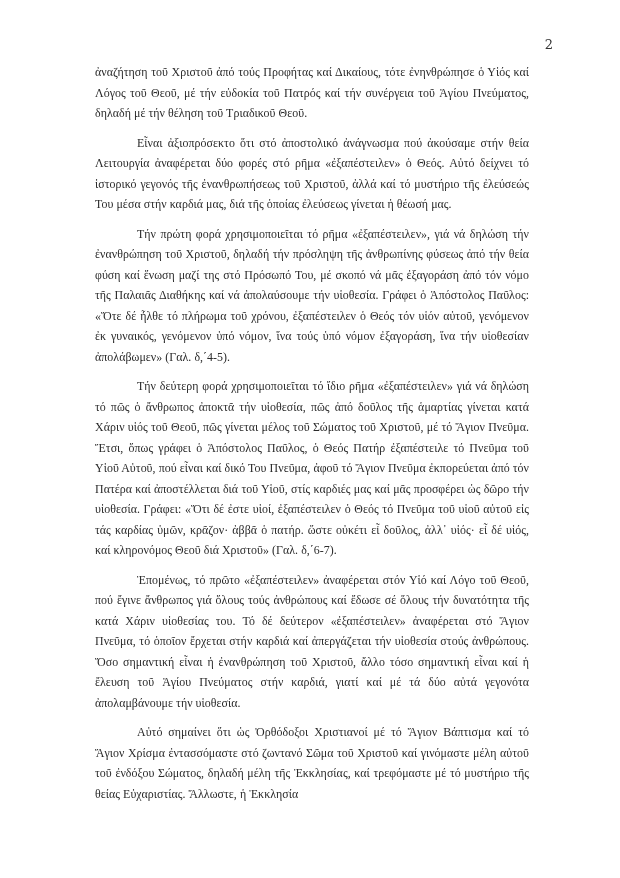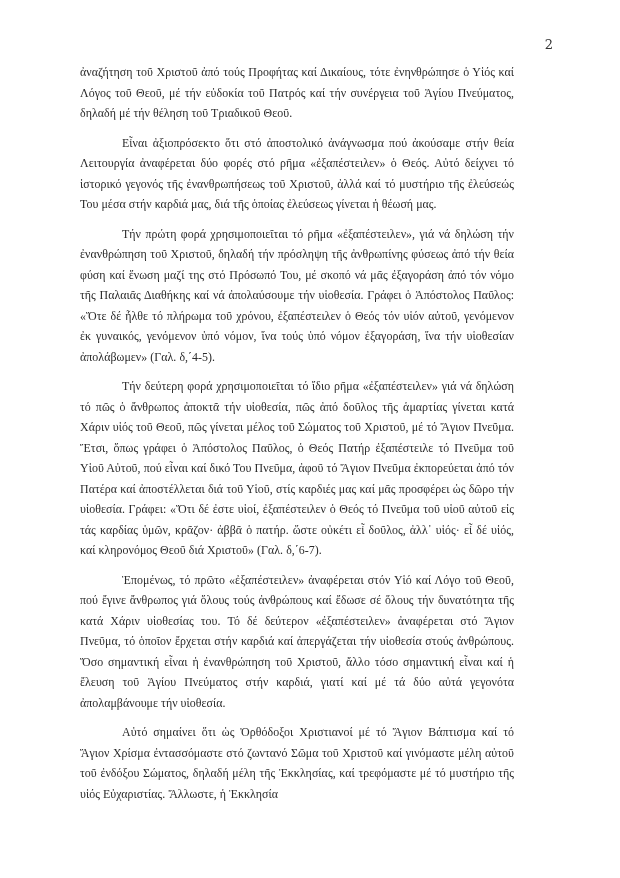--- a/index.html
+++ b/index.html
@@ -6,35 +6,35 @@
   body { width: 620px; height: 878px; overflow: hidden; position: relative; }
   .page {
     position: absolute; left: 0; top: 0; width: 620px; height: 878px; background: #fff;
     font-family: "DejaVu Serif", "Liberation Serif", serif;
     color: #2a2a2a;
   }
   .page-number {
     position: absolute; right: 67px; top: 37px; font-size: 13px; color: #333;
   }
   .body-text {
-    position: absolute; left: 80px; top: 62px; width: 434px;
+    position: absolute; left: 95px; top: 62px; width: 434px;
     font-size: 11.9px; line-height: 20.5px; text-align: justify;
     font-family: "Liberation Serif", "DejaVu Serif", serif;
     letter-spacing: 0.05px;
   }
   .body-text p { margin: 0 0 9px 0; text-indent: 0; }
   .body-text p.indent { text-indent: 42px; }
   .body-text p.first { margin-top: 0; }
 </style>
 </head>
 <body>
 
 <div class="page">
   <div class="page-number">2</div>
   <div class="body-text">
     <p class="first">ἀναζήτηση τοῦ Χριστοῦ ἀπό τούς Προφήτας καί Δικαίους, τότε ἐνηνθρώπησε ὁ Υἱός καί Λόγος τοῦ Θεοῦ, μέ τήν εὐδοκία τοῦ Πατρός καί τήν συνέργεια τοῦ Ἁγίου Πνεύματος, δηλαδή μέ τήν θέληση τοῦ Τριαδικοῦ Θεοῦ.</p>
     <p class="indent">Εἶναι ἀξιοπρόσεκτο ὅτι στό ἀποστολικό ἀνάγνωσμα πού ἀκούσαμε στήν θεία Λειτουργία ἀναφέρεται δύο φορές στό ρῆμα «ἐξαπέστειλεν» ὁ Θεός. Αὐτό δείχνει τό ἱστορικό γεγονός τῆς ἐνανθρωπήσεως τοῦ Χριστοῦ, ἀλλά καί τό μυστήριο τῆς ἐλεύσεώς Του μέσα στήν καρδιά μας, διά τῆς ὁποίας ἐλεύσεως γίνεται ἡ θέωσή μας.</p>
     <p class="indent">Τήν πρώτη φορά χρησιμοποιεῖται τό ρῆμα «ἐξαπέστειλεν», γιά νά δηλώση τήν ἐνανθρώπηση τοῦ Χριστοῦ, δηλαδή τήν πρόσληψη τῆς ἀνθρωπίνης φύσεως ἀπό τήν θεία φύση καί ἕνωση μαζί της στό Πρόσωπό Του, μέ σκοπό νά μᾶς ἐξαγοράση ἀπό τόν νόμο τῆς Παλαιᾶς Διαθήκης καί νά ἀπολαύσουμε τήν υἱοθεσία. Γράφει ὁ Ἀπόστολος Παῦλος: «Ὅτε δέ ἦλθε τό πλήρωμα τοῦ χρόνου, ἐξαπέστειλεν ὁ Θεός τόν υἱόν αὐτοῦ, γενόμενον ἐκ γυναικός, γενόμενον ὑπό νόμον, ἵνα τούς ὑπό νόμον ἐξαγοράση, ἵνα τήν υἱοθεσίαν ἀπολάβωμεν» (Γαλ. δ,΄4-5).</p>
     <p class="indent">Τήν δεύτερη φορά χρησιμοποιεῖται τό ἴδιο ρῆμα «ἐξαπέστειλεν» γιά νά δηλώση τό πῶς ὁ ἄνθρωπος ἀποκτᾶ τήν υἱοθεσία, πῶς ἀπό δοῦλος τῆς ἁμαρτίας γίνεται κατά Χάριν υἱός τοῦ Θεοῦ, πῶς γίνεται μέλος τοῦ Σώματος τοῦ Χριστοῦ, μέ τό Ἅγιον Πνεῦμα. Ἔτσι, ὅπως γράφει ὁ Ἀπόστολος Παῦλος, ὁ Θεός Πατήρ ἐξαπέστειλε τό Πνεῦμα τοῦ Υἱοῦ Αὐτοῦ, πού εἶναι καί δικό Του Πνεῦμα, ἀφοῦ τό Ἅγιον Πνεῦμα ἐκπορεύεται ἀπό τόν Πατέρα καί ἀποστέλλεται διά τοῦ Υἱοῦ, στίς καρδιές μας καί μᾶς προσφέρει ὡς δῶρο τήν υἱοθεσία. Γράφει: «Ὅτι δέ ἐστε υἱοί, ἐξαπέστειλεν ὁ Θεός τό Πνεῦμα τοῦ υἱοῦ αὐτοῦ εἰς τάς καρδίας ὑμῶν, κρᾶζον· ἀββᾶ ὁ πατήρ. ὥστε οὐκέτι εἶ δοῦλος, ἀλλ᾽ υἱός· εἶ δέ υἱός, καί κληρονόμος Θεοῦ διά Χριστοῦ» (Γαλ. δ,΄6-7).</p>
     <p class="indent">Ἑπομένως, τό πρῶτο «ἐξαπέστειλεν» ἀναφέρεται στόν Υἱό καί Λόγο τοῦ Θεοῦ, πού ἔγινε ἄνθρωπος γιά ὅλους τούς ἀνθρώπους καί ἔδωσε σέ ὅλους τήν δυνατότητα τῆς κατά Χάριν υἱοθεσίας του. Τό δέ δεύτερον «ἐξαπέστειλεν» ἀναφέρεται στό Ἅγιον Πνεῦμα, τό ὁποῖον ἔρχεται στήν καρδιά καί ἀπεργάζεται τήν υἱοθεσία στούς ἀνθρώπους. Ὅσο σημαντική εἶναι ἡ ἐνανθρώπηση τοῦ Χριστοῦ, ἄλλο τόσο σημαντική εἶναι καί ἡ ἔλευση τοῦ Ἁγίου Πνεύματος στήν καρδιά, γιατί καί μέ τά δύο αὐτά γεγονότα ἀπολαμβάνουμε τήν υἱοθεσία.</p>
-    <p class="indent">Αὐτό σημαίνει ὅτι ὡς Ὀρθόδοξοι Χριστιανοί μέ τό Ἅγιον Βάπτισμα καί τό Ἅγιον Χρίσμα ἐντασσόμαστε στό ζωντανό Σῶμα τοῦ Χριστοῦ καί γινόμαστε μέλη αὐτοῦ τοῦ ἐνδόξου Σώματος, δηλαδή μέλη τῆς Ἐκκλησίας, καί τρεφόμαστε μέ τό μυστήριο τῆς υἱός Εὐχαριστίας. Ἄλλωστε, ἡ Ἐκκλησία</p>
+    <p class="indent">Αὐτό σημαίνει ὅτι ὡς Ὀρθόδοξοι Χριστιανοί μέ τό Ἅγιον Βάπτισμα καί τό Ἅγιον Χρίσμα ἐντασσόμαστε στό ζωντανό Σῶμα τοῦ Χριστοῦ καί γινόμαστε μέλη αὐτοῦ τοῦ ἐνδόξου Σώματος, δηλαδή μέλη τῆς Ἐκκλησίας, καί τρεφόμαστε μέ τό μυστήριο τῆς θείας Εὐχαριστίας. Ἄλλωστε, ἡ Ἐκκλησία</p>
   </div>
 </div>
 
 </body></html>

